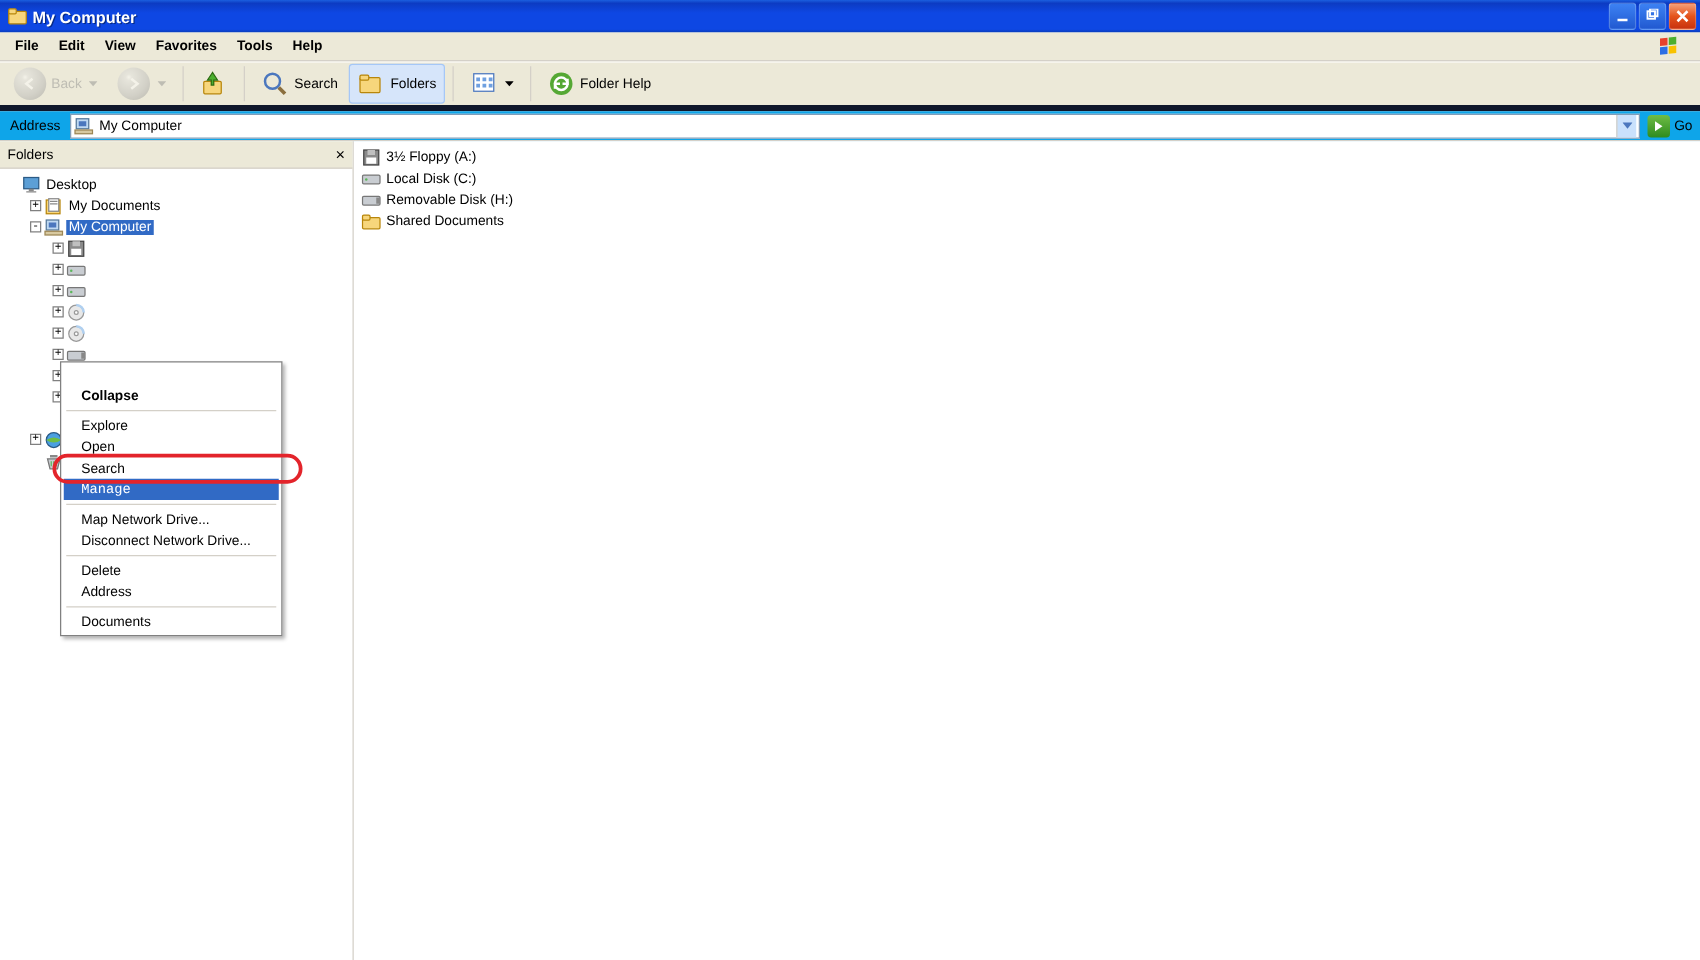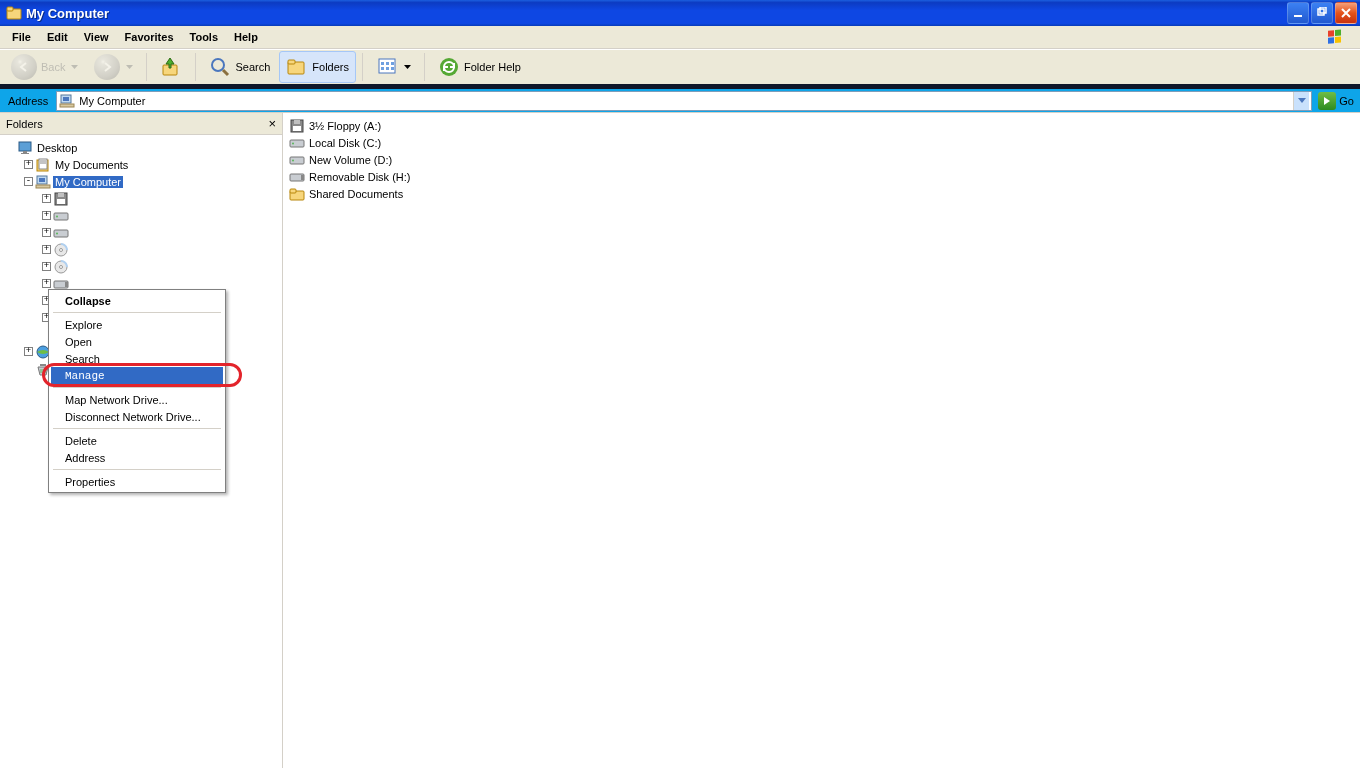--- a/index.html
+++ b/index.html
@@ -53,21 +53,21 @@
   .ic{ width:16px; height:16px; display:inline-flex; align-items:center; justify-content:center;}
   .lbl-tree{ padding:0 2px;}
   .row-sel .lbl-tree{ background:#316AC5; color:#fff;}
   .indent{ display:inline-block;}
   .content-pane{ flex:1; background:#fff; padding:4px 16px 0 4px;}
   .file-row{ display:flex; align-items:center; height:17px; gap:4px; padding-left:2px;}
 
   
   .ctxmenu{ position:absolute; left:48px; top:176px; width:178px; background:#fff; border:1px solid #808080; box-shadow:2px 2px 3px rgba(0,0,0,.3); padding:2px; z-index:50;}
   .ctxitem{ height:17px; display:flex; align-items:center; padding:0 14px;}
-  .ctxitem.bold{ font-weight:bold;}
+  .ctxitem.bold{ font-weight:bold;margin-top:16px;}
   .ctxitem:hover,.ctxitem.hl{ background:#316AC5; color:#fff;font-family:Liberation Mono, monospace;}
   .ctxsep{ height:1px; background:#D4D0C8; margin:3px 2px;}
 
   
   .annot{ position:absolute; left:42px; top:250px; width:200px; height:24px; border:3px solid #E3242B; border-radius:12px; z-index:60; pointer-events:none;}
 
   
   svg{display:block;}
 </style>
 </head>
@@ -385,21 +385,21 @@
         <div class="ctxitem">Open</div>
         <div class="ctxitem">Search</div>
         <div class="ctxitem hl">Manage</div>
         <div class="ctxsep"></div>
         <div class="ctxitem">Map Network Drive...</div>
         <div class="ctxitem">Disconnect Network Drive...</div>
         <div class="ctxsep"></div>
         <div class="ctxitem">Delete</div>
         <div class="ctxitem">Address</div>
         <div class="ctxsep"></div>
-        <div class="ctxitem">Properties</div>
+        <div class="ctxitem">Documents</div>
       </div>
     <div class="annot"></div>
   </div>
 
   <div class="content-pane" id="content">
       <div class="file-row">
         <span class="ic">
           <svg width="16" height="16" viewBox="0 0 16 16">
             <use href="#i-floppy"></use>
           </svg>
@@ -410,28 +410,20 @@
         <span class="ic">
           <svg width="16" height="16" viewBox="0 0 16 16">
             <use href="#i-hdd"></use>
           </svg>
         </span>
         <span>Local Disk (C:)</span>
       </div>
       <div class="file-row">
         <span class="ic">
           <svg width="16" height="16" viewBox="0 0 16 16">
-            <use href="#i-hdd"></use>
-          </svg>
-        </span>
-        <span>New Volume (D:)</span>
-      </div>
-      <div class="file-row">
-        <span class="ic">
-          <svg width="16" height="16" viewBox="0 0 16 16">
             <use href="#i-usb"></use>
           </svg>
         </span>
         <span>Removable Disk (H:)</span>
       </div>
       <div class="file-row">
         <span class="ic">
           <svg width="16" height="16" viewBox="0 0 16 16">
             <use href="#i-folder"></use>
           </svg>

